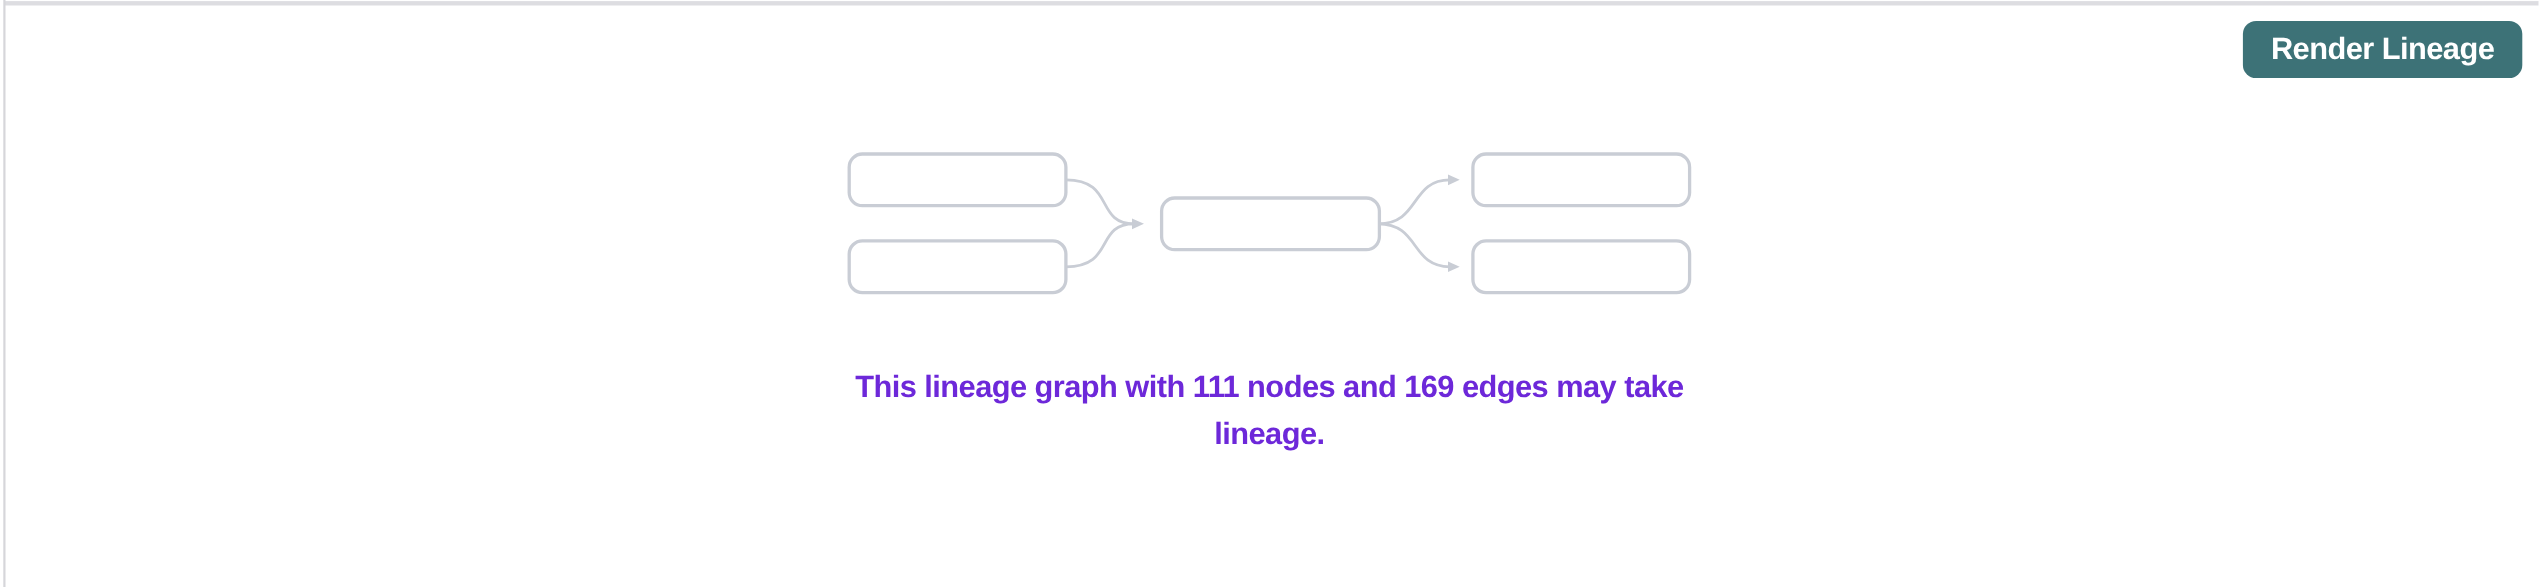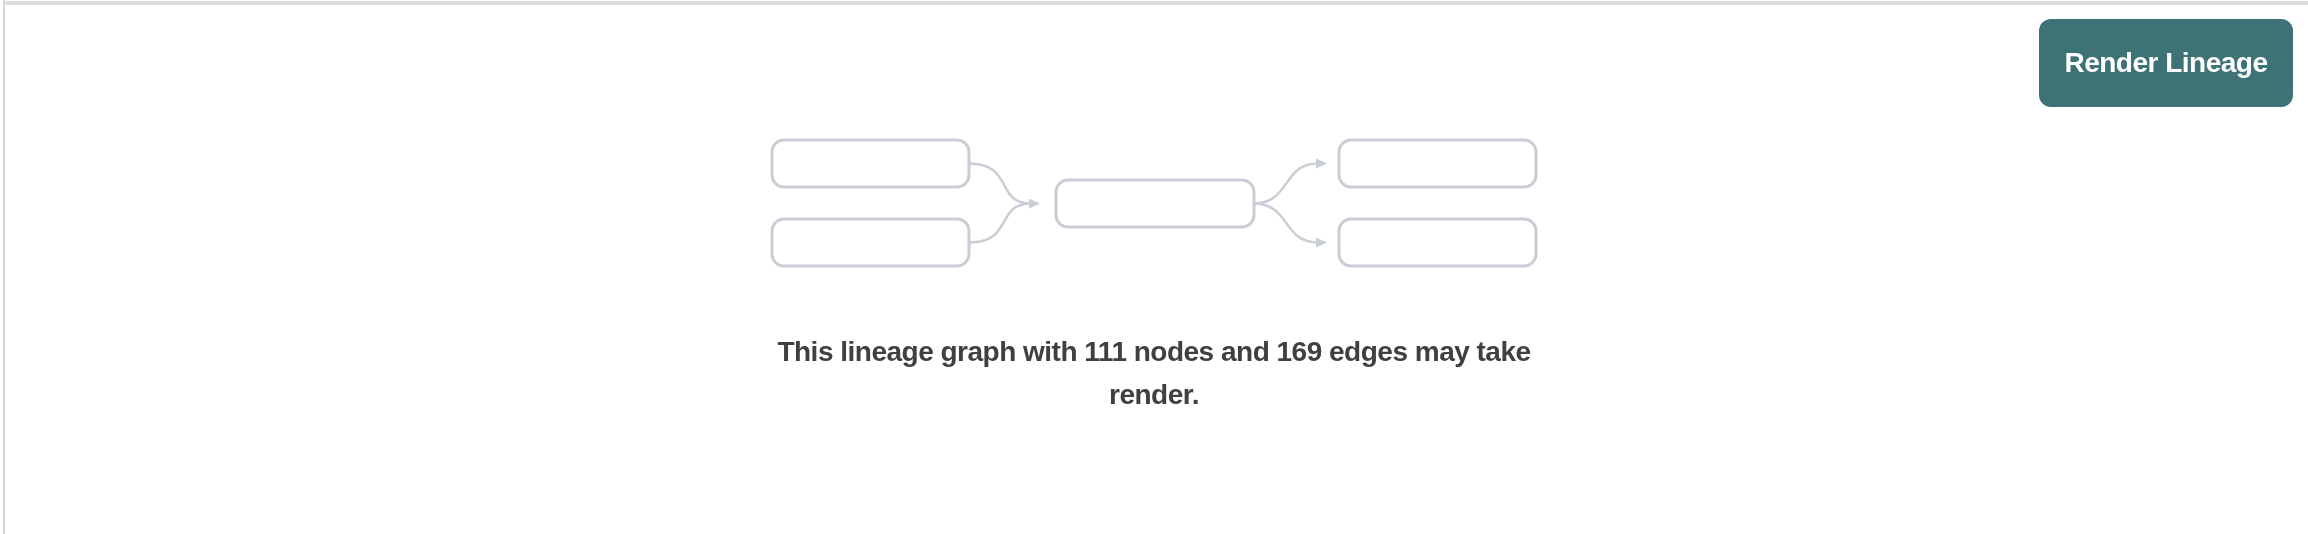--- a/index.html
+++ b/index.html
@@ -27,21 +27,21 @@
     top: 0; bottom: 0; left: 3px;
     width: 2px;
     background: #d6d6da;
   }
   
   .render-btn {
     position: absolute;
     top: 19px;
     right: 15px;
     width: 254px;
-    height: 88px;
+    height: 52px;
     border: none;
     border-radius: 12px;
     background: #3d7277;
     color: #ffffff;
     font-family: "Liberation Sans", "DejaVu Sans", sans-serif;
     font-size: 28px;
     font-weight: 700;
     letter-spacing: -0.5px;
     cursor: pointer;
     display: flex;
@@ -57,21 +57,21 @@
     width: 770px;
     height: 132px;
   }
   
   .message {
     position: absolute;
     top: 330px;
     left: 50%;
     transform: translateX(-50%);
     text-align: center;
-    color: #404040;
+    color: #6d28d9;
     font-size: 28px;
     font-weight: 700;
     letter-spacing: -0.5px;
     line-height: 43px;
     white-space: nowrap;
   }
 </style>
 </head>
 <body>
 
@@ -102,16 +102,16 @@
         <rect x="3" y="81" width="197" height="47" rx="12"></rect>
         <rect x="287" y="42" width="198" height="47" rx="12"></rect>
         <rect x="570" y="2" width="197" height="47" rx="12"></rect>
         <rect x="570" y="81" width="197" height="47" rx="12"></rect>
       </g>
     </svg>
   </div>
 
   <div class="message">
     <div>This lineage graph with 111 nodes and 169 edges may take</div>
-    <div>render.</div>
+    <div>lineage.</div>
   </div>
 
 </div>
 
 </body></html>

